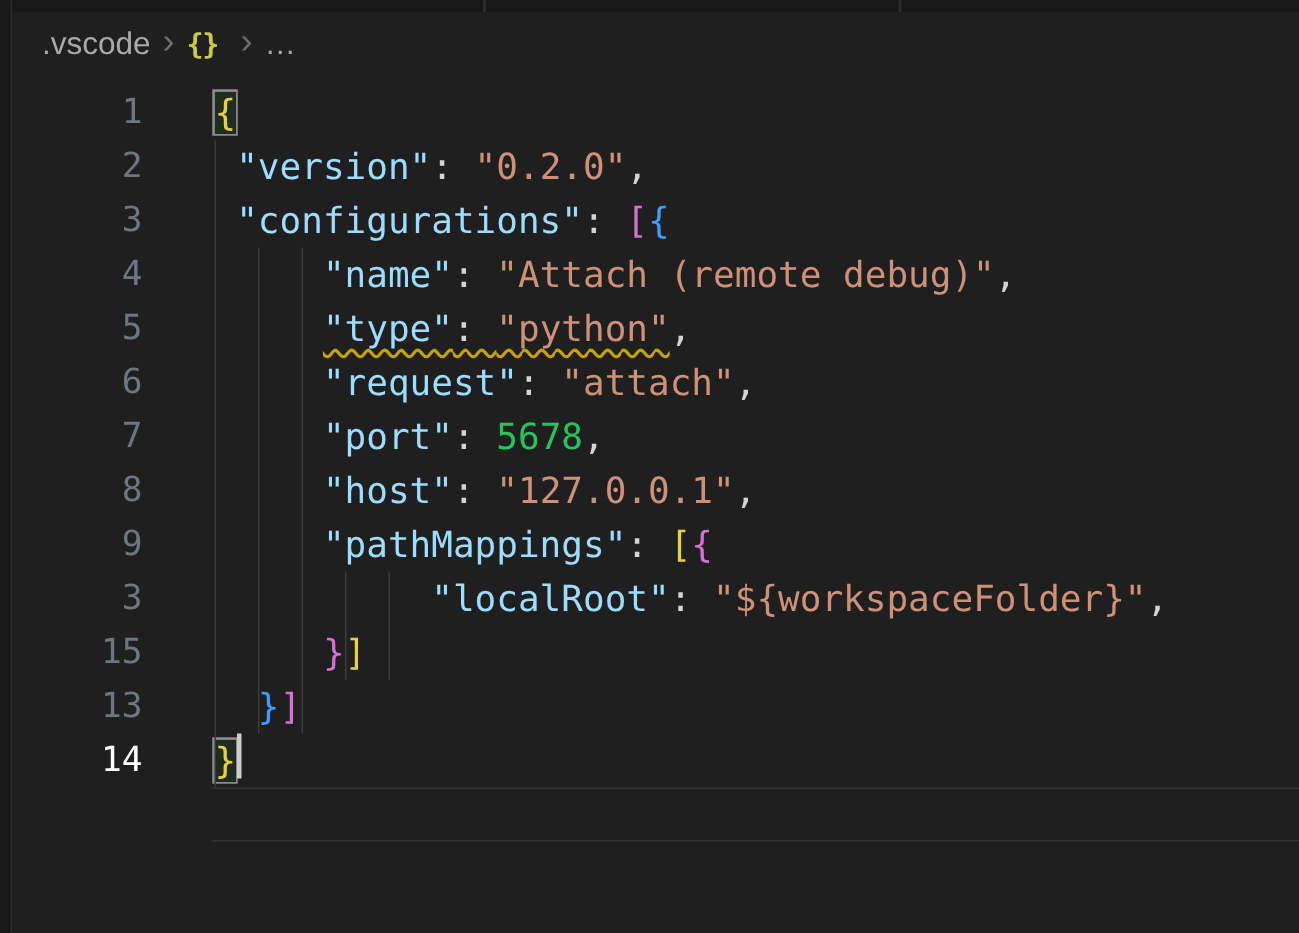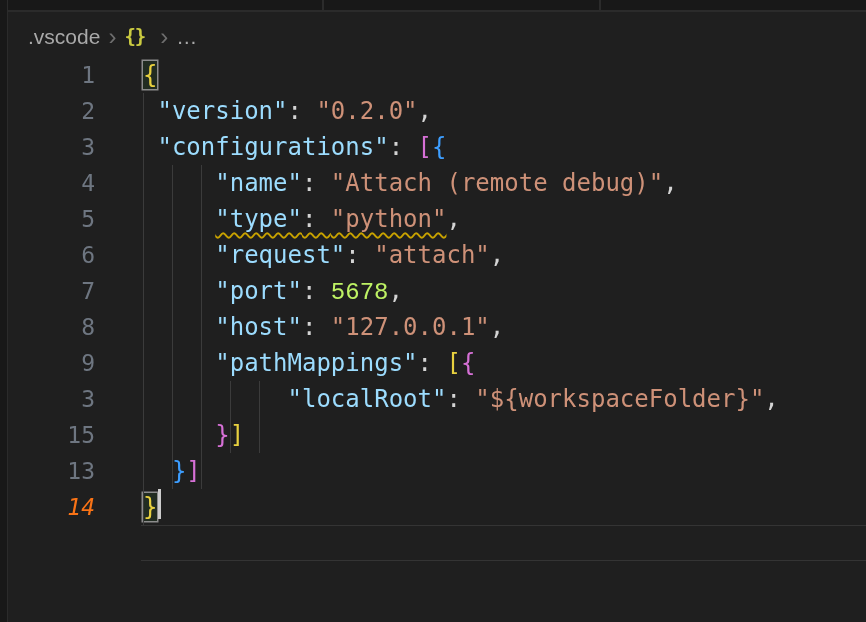--- a/index.html
+++ b/index.html
@@ -11,38 +11,38 @@
                border-bottom:2px solid #2b2b2b;}
   .tab-divider{position:absolute;top:0;width:2px;height:10px;background:#2b2b2b;}
   .tab-divider.d1{left:314px;} 
   .tab-divider.d2{left:591px;}
 
   
   .left-edge{position:absolute;top:0;left:0;bottom:0;width:7px;background:#181818;
              border-right:1px solid #2b2b2b;}
 
   
-  .breadcrumb{position:absolute;top:25px;left:8px;right:0;height:44px;display:flex;
-              padding-left:20px;background:#1f1f1f;font-size:21px;color:#a9a9a9;}
+  .breadcrumb{position:absolute;top:8px;left:8px;right:0;height:44px;display:flex;
+              align-items:center;padding-left:20px;background:#1f1f1f;font-size:21px;color:#a9a9a9;}
   .crumb{color:#a9a9a9;cursor:pointer;}
   .crumb-sep{color:#6e6e6e;font-size:24px;padding:0 8px;transform:translateY(-2px);}
   .crumb-icon{color:#cbcb41;font-family:"DejaVu Sans Mono",monospace;font-size:19px;
               font-weight:bold;letter-spacing:-1px;margin-right:7px;}
 
   
   .editor{position:absolute;top:57px;left:8px;right:0;bottom:0;
           font-family:"DejaVu Sans Mono",monospace;font-size:24px;}
   .row{display:flex;height:36px;line-height:36px;white-space:pre;}
   .ln{width:87px;text-align:right;color:#6e7681;flex:none;font-size:23px;}
-  .row.current .ln{color:#f97316;font-style:italic;}
+  .row.current .ln{color:#ffffff;}
   .code{padding-left:48px;}
 
   .tk-key{color:#9cdcfe;}
   .tk-str{color:#ce9178;}
-  .tk-num{color:#bef264;font-family:Liberation Mono, monospace;}
+  .tk-num{color:#22c55e;}
   .tk-punct{color:#d4d4d4;}
   .tk-b1{color:#e8d13f;}
   .tk-b2{color:#d670d6;}
   .tk-b3{color:#3d9eff;}
 
   .match{box-shadow:0 0 0 1.5px #8c8c8c;background:rgba(40,80,40,0.28);}
   .squiggle{text-decoration:underline wavy #c8a200;text-decoration-thickness:2px;
             text-underline-offset:5px;text-decoration-skip-ink:none;}
   .cursor{display:inline-block;width:3px;height:30px;background:#cccccc;
           vertical-align:-4px;margin-left:1px;}

